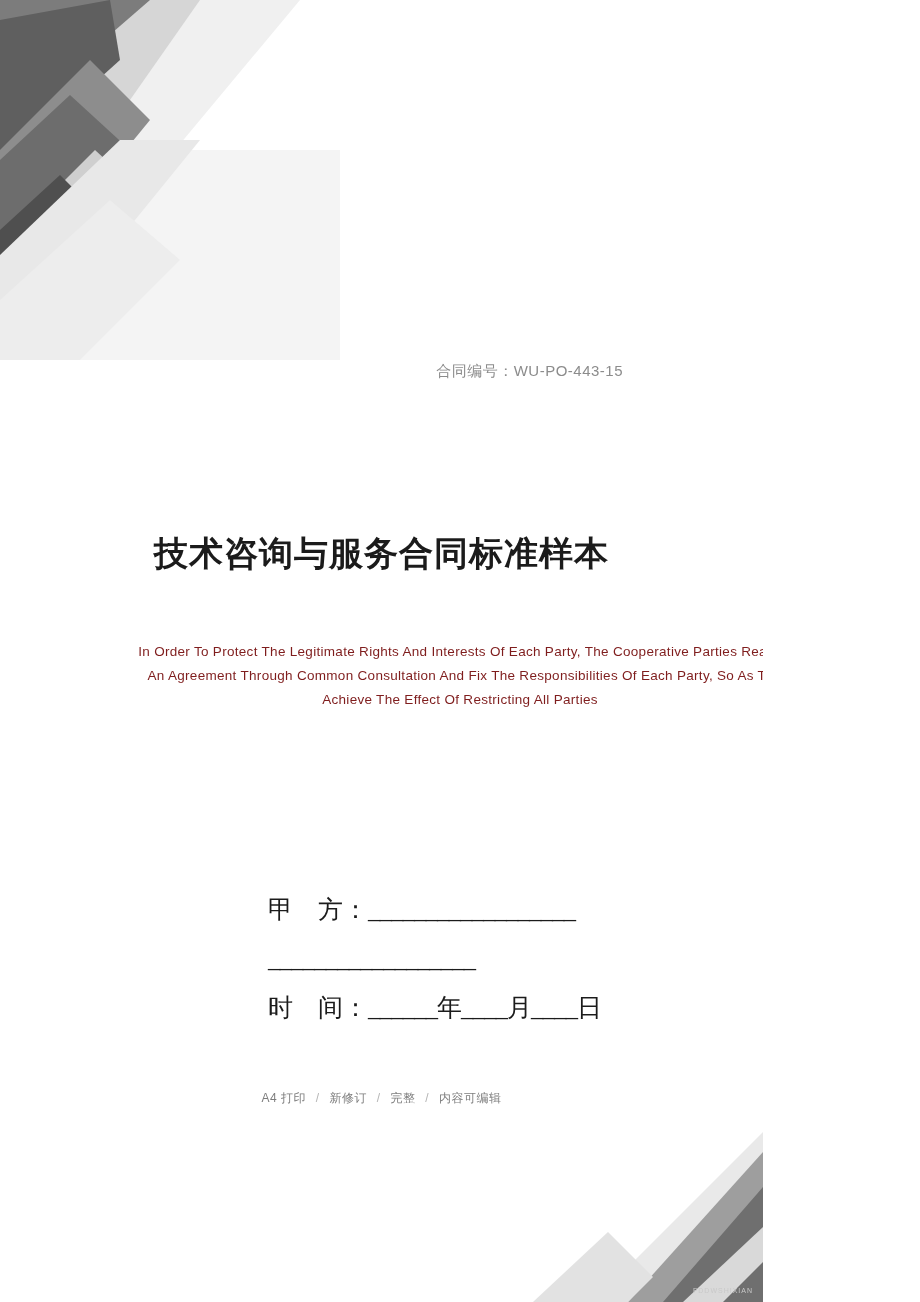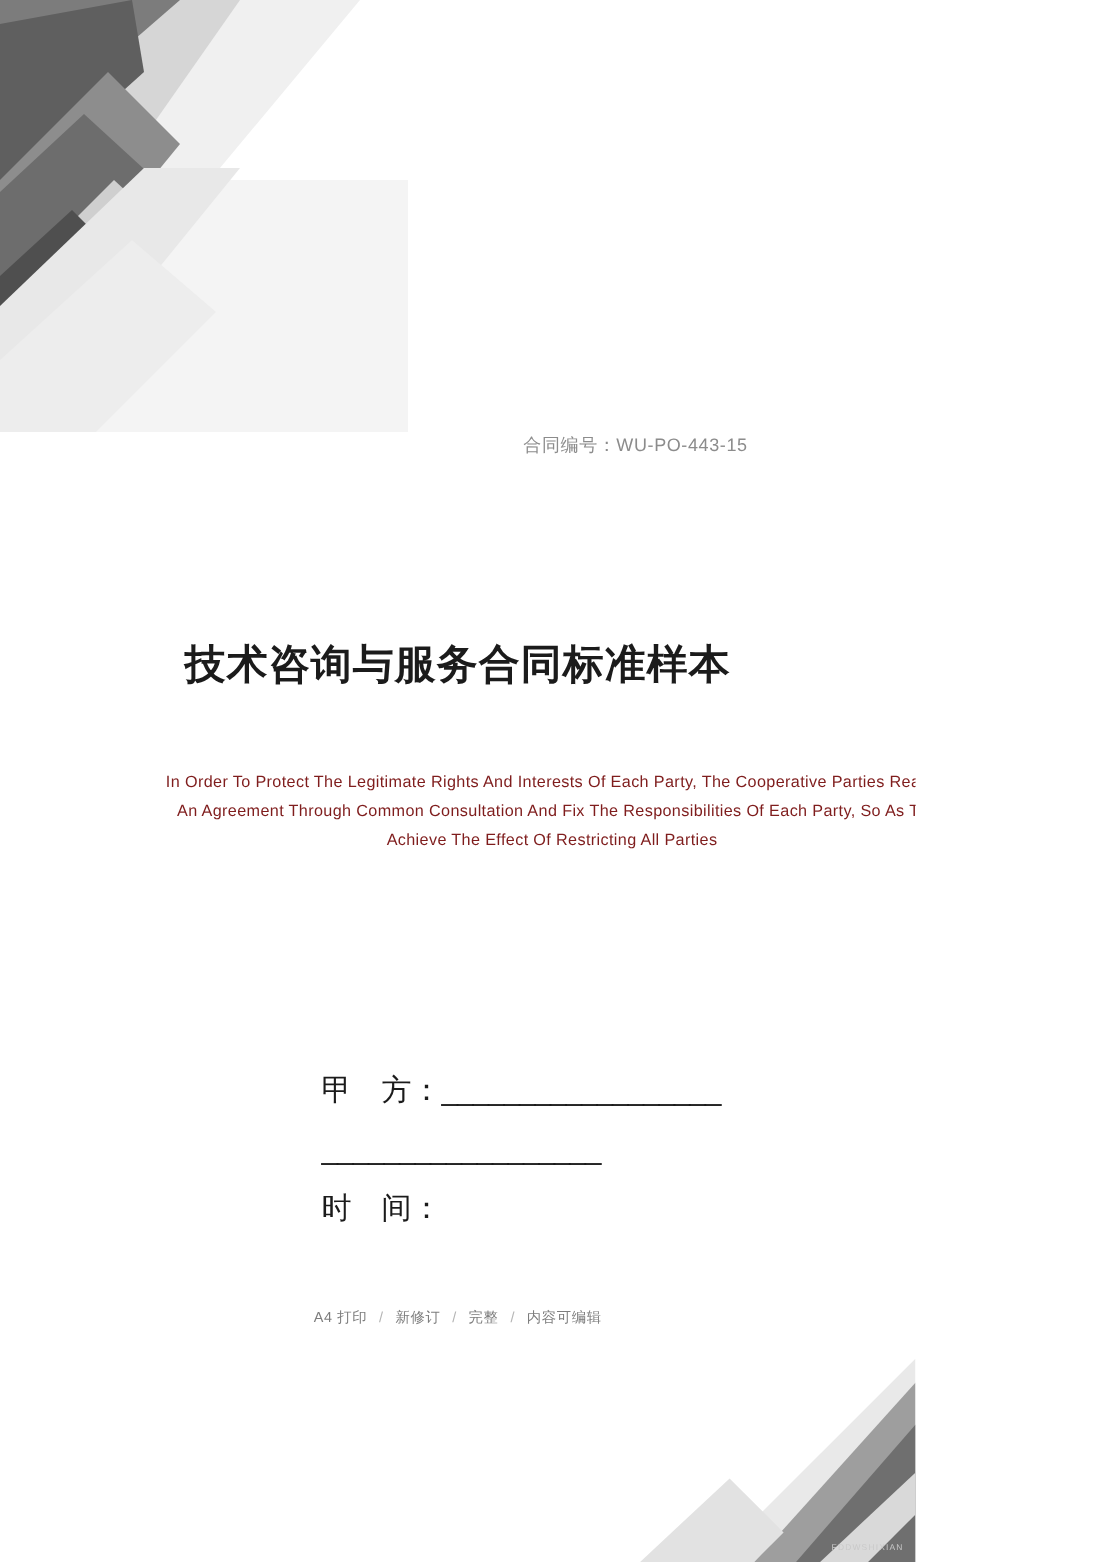--- a/index.html
+++ b/index.html
@@ -73,20 +73,21 @@
     color: #7f1d1d;
     letter-spacing: 0.3px;
   }
 
   
   .fields {
     position: absolute;
     top: 885px;
     left: 268px;
     color: #1b1b1b;
+    font-family: Liberation Serif, serif;
   }
   .field-row {
     display: flex;
     align-items: baseline;
     font-size: 25px;
     line-height: 49px;
     white-space: nowrap;
   }
   .field-label {
     letter-spacing: 0px;
@@ -158,20 +159,21 @@
   <div class="fields">
     <div class="field-row">
       <span class="field-label">甲　方：</span>
       <span class="field-value">__________________</span>
     </div>
     <div class="field-row">
       <span class="field-value">__________________</span>
     </div>
     <div class="field-row">
       <span class="field-label">时　间：</span>
+      <span class="field-value">______年____月____日</span>
     </div>
   </div>
 
   <div class="footer-note">
     <span>A4 打印</span>
     <span class="sep">/</span>
     <span>新修订</span>
     <span class="sep">/</span>
     <span>完整</span>
     <span class="sep">/</span>

